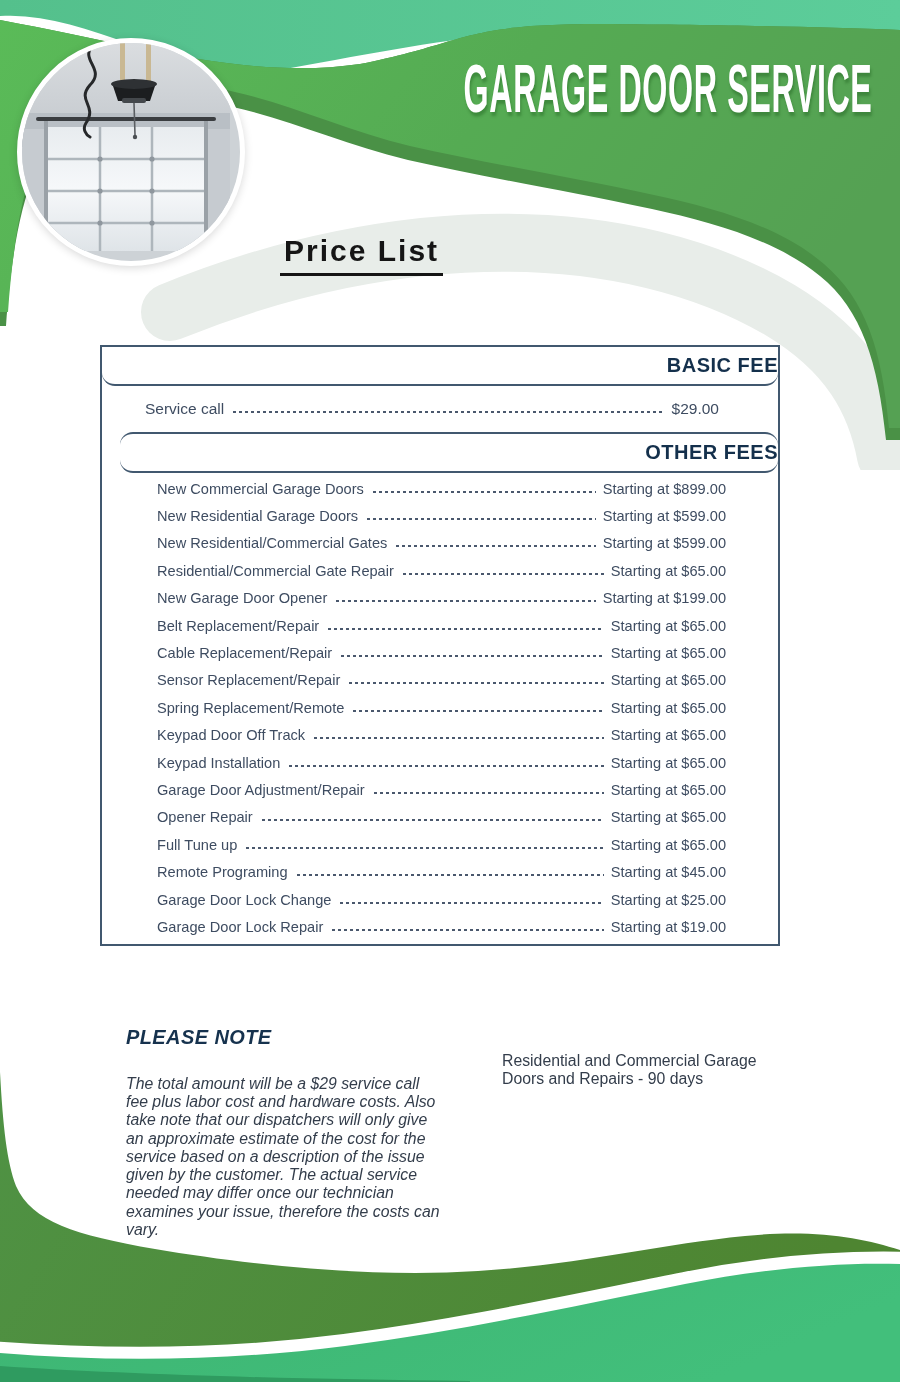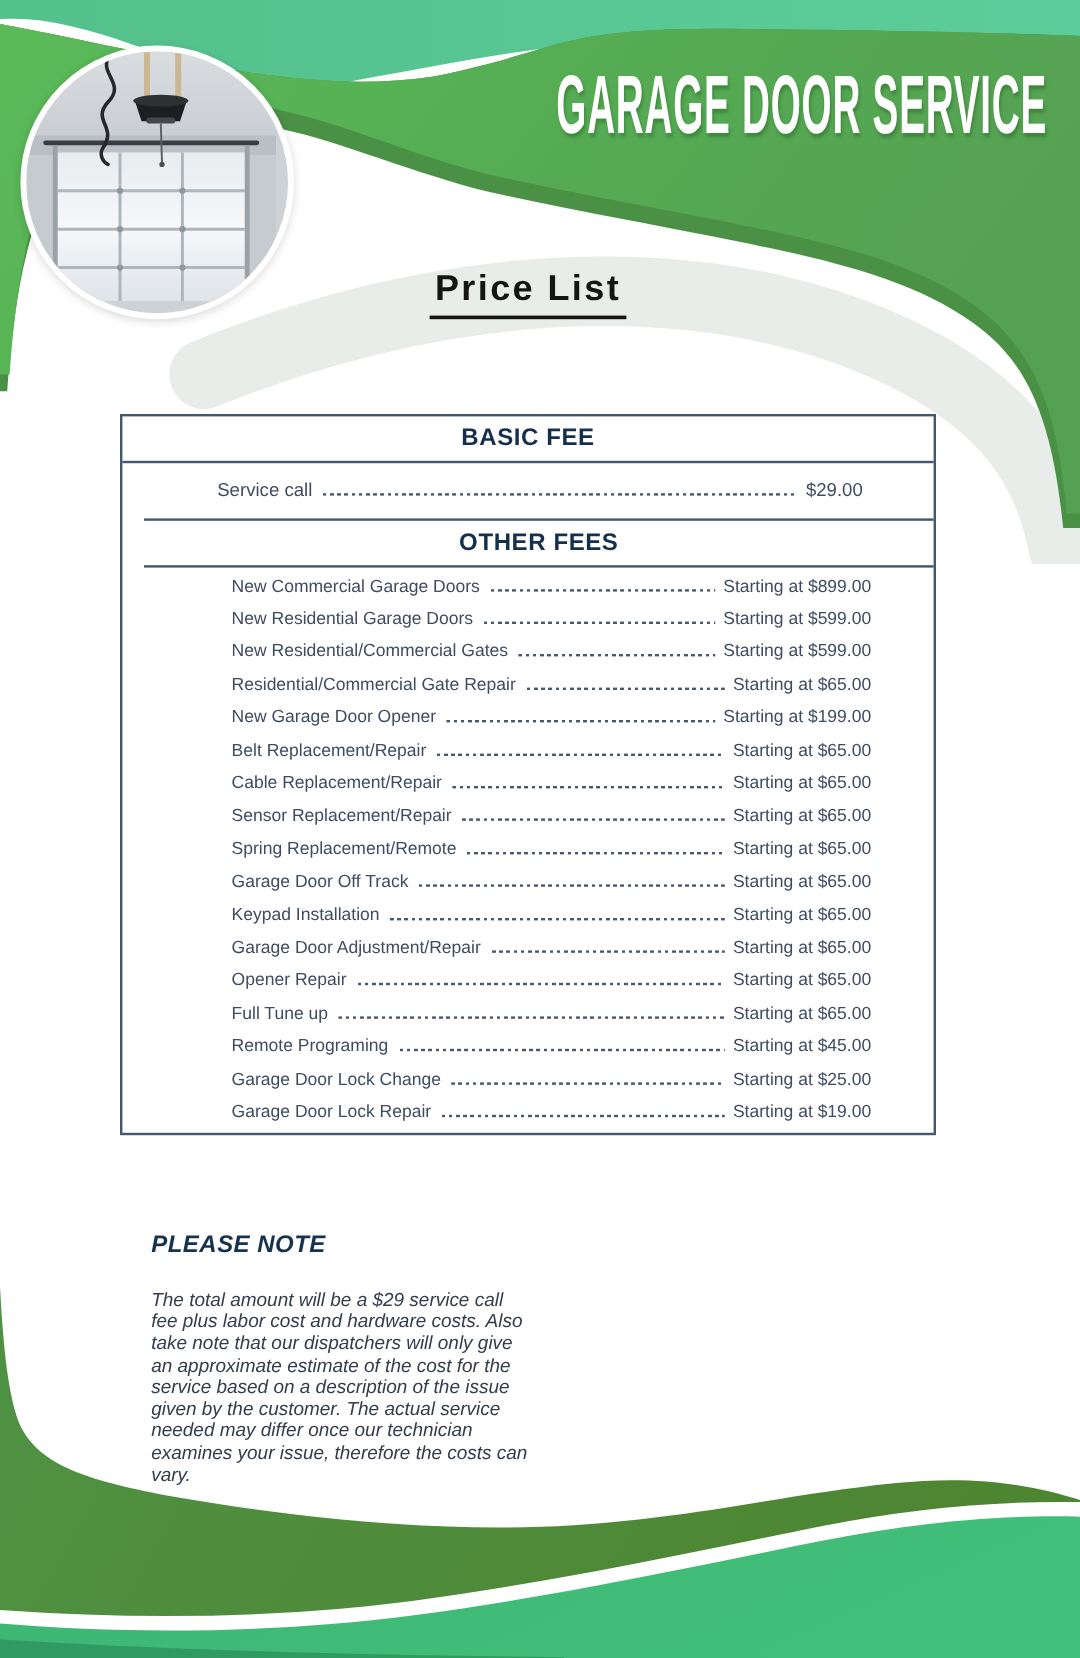--- a/index.html
+++ b/index.html
@@ -11,31 +11,31 @@
 
   .hero-photo{position:absolute;left:17px;top:38px;width:218px;height:218px;border-radius:50%;
               border:5px solid #ffffff;overflow:hidden;background:#cdd2d6;box-shadow:0 2px 8px rgba(0,0,0,.15);}
   .hero-photo svg{display:block;}
 
   .brand-title{position:absolute;right:28px;top:48px;white-space:nowrap;color:#ffffff;
                font-size:52px;font-weight:700;letter-spacing:1px;
                transform:scale(0.62,1.33);transform-origin:100% 0;
                text-shadow:2px 3px 3px rgba(20,80,20,.35);}
 
-  .page-title{position:absolute;left:280px;top:224px;width:320px;text-align:center;}
+  .page-title{position:absolute;left:280px;top:234px;width:320px;text-align:left;}
   .page-title span{display:inline-block;font-size:30px;font-weight:700;color:#151515;
                    letter-spacing:2px;padding:0 4px 5px 4px;border-bottom:3px solid #151515;}
 
   .price-table{position:absolute;left:100px;top:345px;width:680px;box-sizing:border-box;
                border:2px solid #41586f;background:#fff;}
-  .table-header{height:37px;line-height:37px;text-align:center;font-size:20px;font-weight:700;
-                color:#14304c;letter-spacing:.5px;}
+  .table-header{height:37px;line-height:37px;text-align:right;font-size:20px;font-weight:700;
+                color:#14304c;letter-spacing:.5px;border-radius:13px;}
   .table-header.basic{border-bottom:2px solid #41586f;}
   .table-header.other{border-top:2px solid #41586f;border-bottom:2px solid #41586f;margin-left:18px;}
-  .fee-rows{padding:0;margin-left:36px;}
+  .fee-rows{padding:0;}
   .fee-rows.basic .fee-row{height:46px;font-size:15.5px;padding:0 59px 0 43px;}
   .fee-rows.other{padding:2px 0 3px 12px;}
   .fee-rows.other .fee-row{height:27.4px;font-size:14.6px;padding:0 52px 0 43px;}
   .fee-row{display:flex;align-items:center;color:#3e4c61;}
   .fee-label{white-space:nowrap;}
   .leader{flex:1;height:2px;margin:6px 7px 0 9px;
           background:repeating-linear-gradient(90deg,#4a586d 0 3px,transparent 3px 6px);}
   .fee-price{white-space:nowrap;}
 
   .footnote{position:absolute;left:140px;top:952px;width:645px;font-size:15.8px;line-height:1.16;
@@ -198,21 +198,21 @@
           <span class="fee-price">Starting at $65.00</span>
         </div>
 
         <div class="fee-row">
           <span class="fee-label">Spring Replacement/Remote</span>
           <span class="leader"></span>
           <span class="fee-price">Starting at $65.00</span>
         </div>
 
         <div class="fee-row">
-          <span class="fee-label">Garage Door Off Track</span>
+          <span class="fee-label">Keypad Door Off Track</span>
           <span class="leader"></span>
           <span class="fee-price">Starting at $65.00</span>
         </div>
 
         <div class="fee-row">
           <span class="fee-label">Keypad Installation</span>
           <span class="leader"></span>
           <span class="fee-price">Starting at $65.00</span>
         </div>
 
@@ -254,20 +254,21 @@
       </div>
   </div>
 
 
   <div class="please-note">
     <div class="col-heading">PLEASE NOTE</div>
     <div class="col-body">The total amount will be a $29 service call fee plus labor cost and hardware costs. Also take note that our dispatchers will only give an approximate estimate of the cost for the service based on a description of the issue given by the customer. The actual service needed may differ once our technician examines your issue, therefore the costs can vary.</div>
   </div>
 
   <div class="warranty">
+    <div class="col-body">Residential and Commercial Garage Doors and Repairs - 90 days</div>
   </div>
 
   <svg class="wave bottom-wave" width="900" height="310" viewBox="0 0 900 310">
     <defs>
       <linearGradient id="gOlive" x1="0" y1="0" x2="1" y2="0.2">
         <stop offset="0" stop-color="#4f9244"></stop>
           <stop offset="1" stop-color="#4e8531"></stop>
       </linearGradient>
       <linearGradient id="gEm" x1="0" y1="0" x2="1" y2="0.3">
         <stop offset="0" stop-color="#3db573"></stop>

